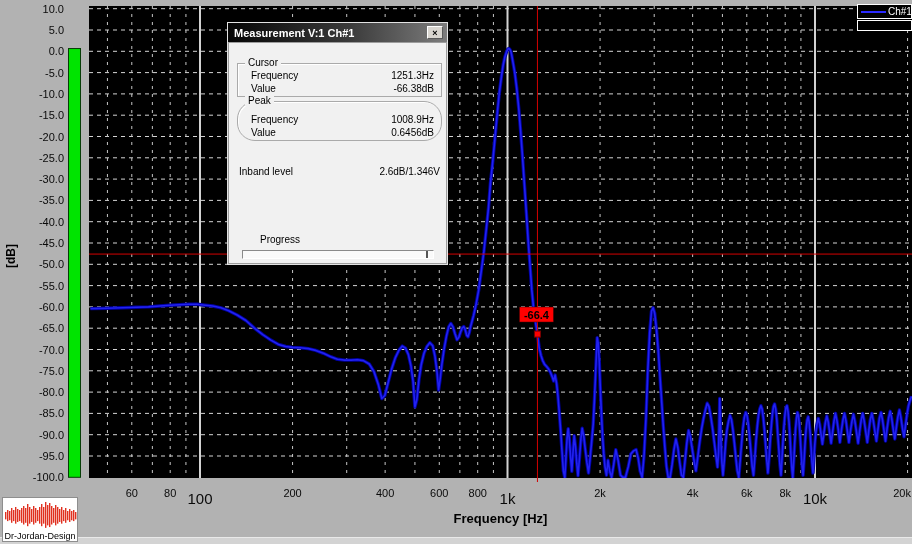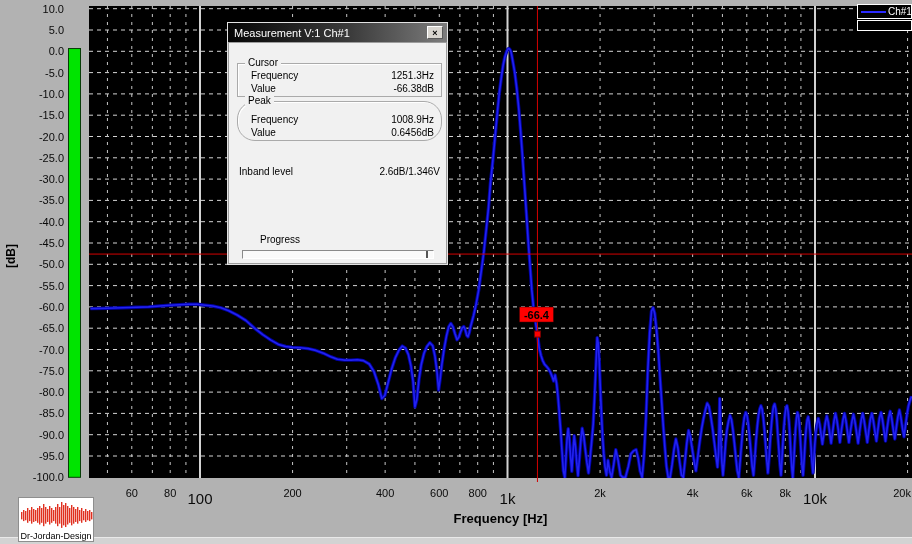--- a/index.html
+++ b/index.html
@@ -34,21 +34,21 @@
 
   
   #dialog{
     position:absolute;left:227px;top:22px;width:221px;height:243px;
     border:1px solid #e3e3e3;box-sizing:border-box;background:#f1f1f1;
     z-index:20;
   }
   #dialog-titlebar{
     position:absolute;left:0;top:0;right:0;height:19px;
     background:linear-gradient(90deg,#050505,#3a3a3a 55%,#7d7d7d);
-    color:#fff;font-size:11px;font-weight:normal;
+    color:#fff;font-size:11px;font-weight:bold;
     display:flex;align-items:center;padding-left:6px;box-sizing:border-box;
   }
   #dialog-close{
     position:absolute;top:3px;right:4px;width:16px;height:13px;
     background:#d9d6d0;border:1px solid;border-color:#fff #5a5a5a #5a5a5a #fff;
     font-size:9px;line-height:10px;font-weight:bold;color:#000;
     text-align:center;padding:0;font-family:"Liberation Sans",sans-serif;
   }
   #dialog-body{
     position:absolute;left:0;top:19px;right:0;bottom:0;
@@ -77,21 +77,21 @@
   #progress-label{position:absolute;left:31px;top:191px;}
   #progress-bar{
     position:absolute;left:13px;top:207px;width:192px;height:9px;
     background:#fafafa;border:1px solid;border-color:#8a8a8a #fff #fff #8a8a8a;
     box-sizing:border-box;
   }
   #progress-mark{position:absolute;right:5px;top:0;width:2px;height:7px;background:#555;}
 
   
   #logo{
-    position:absolute;left:18px;top:497px;width:76px;height:45px;
+    position:absolute;left:2px;top:497px;width:76px;height:45px;
     background:#fff;border:1px solid #8e8e8e;box-sizing:border-box;z-index:5;
   }
   #logo-text{
     position:absolute;left:0;bottom:0;width:100%;text-align:center;
     font-size:9px;color:#000;letter-spacing:0px;white-space:nowrap;
   }
   #bottom-strip{
     position:absolute;left:0;top:537px;width:912px;height:7px;
     background:#d3d3d3;border-top:1px solid #e9e9e9;box-sizing:border-box;
   }

